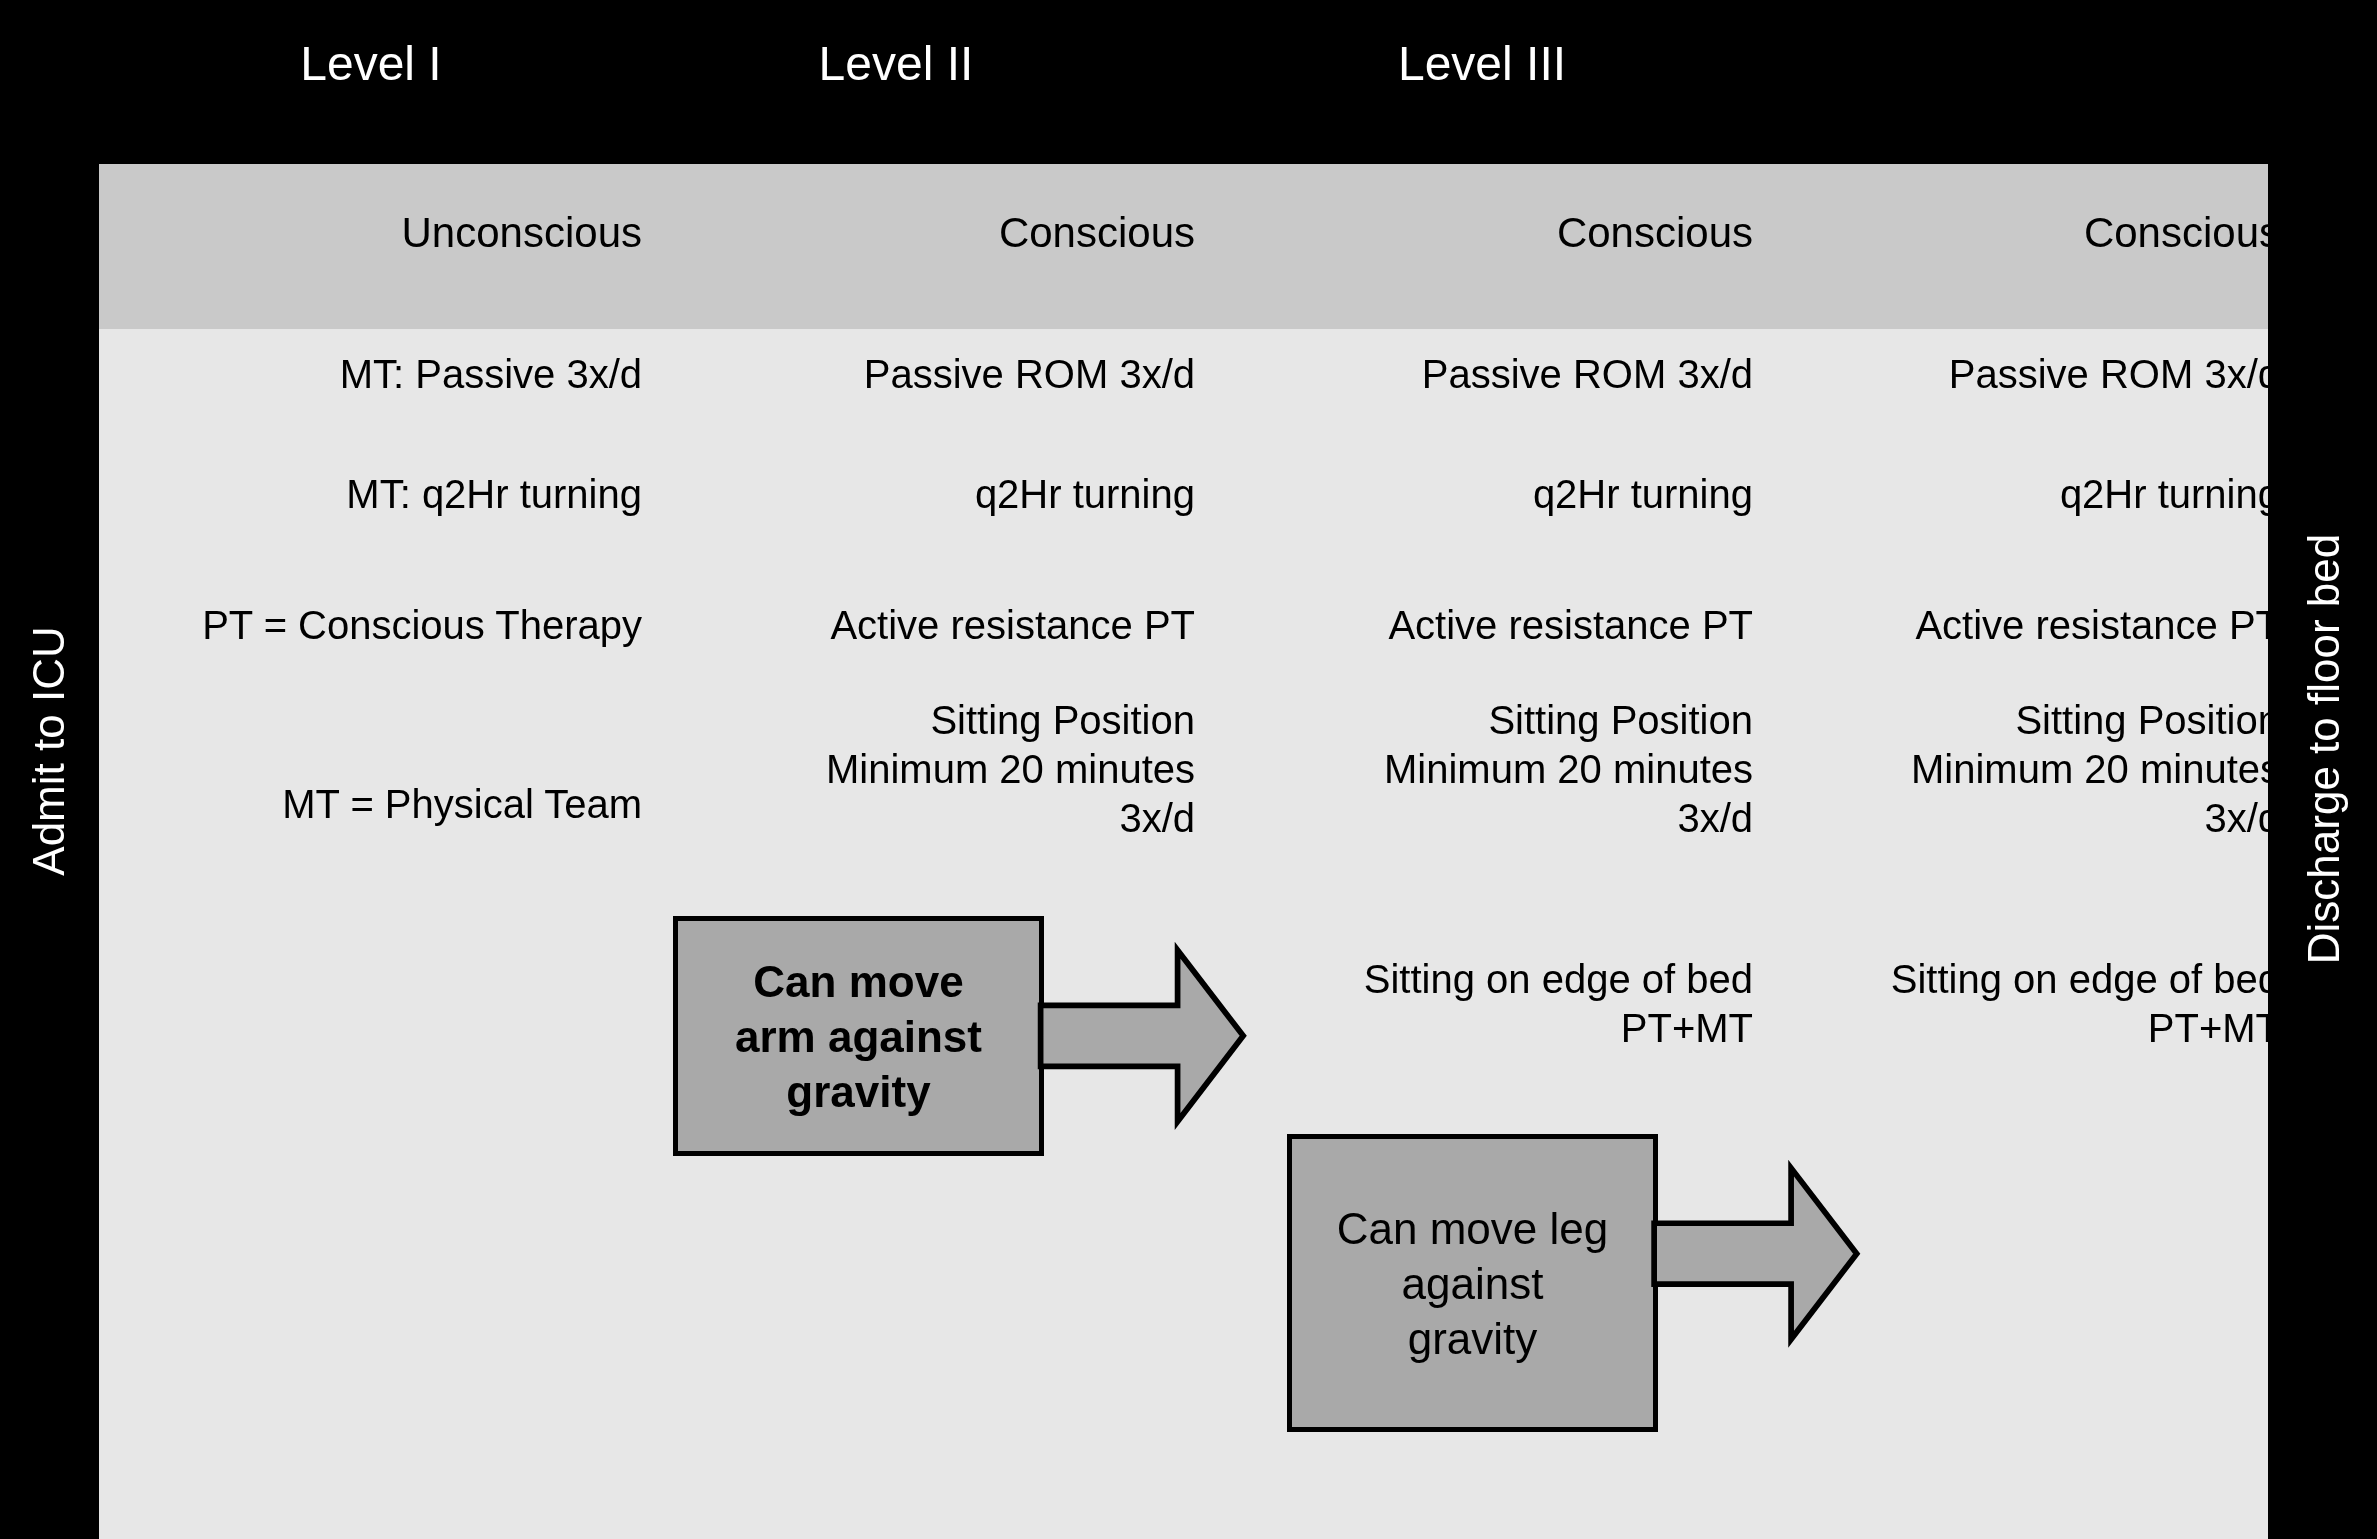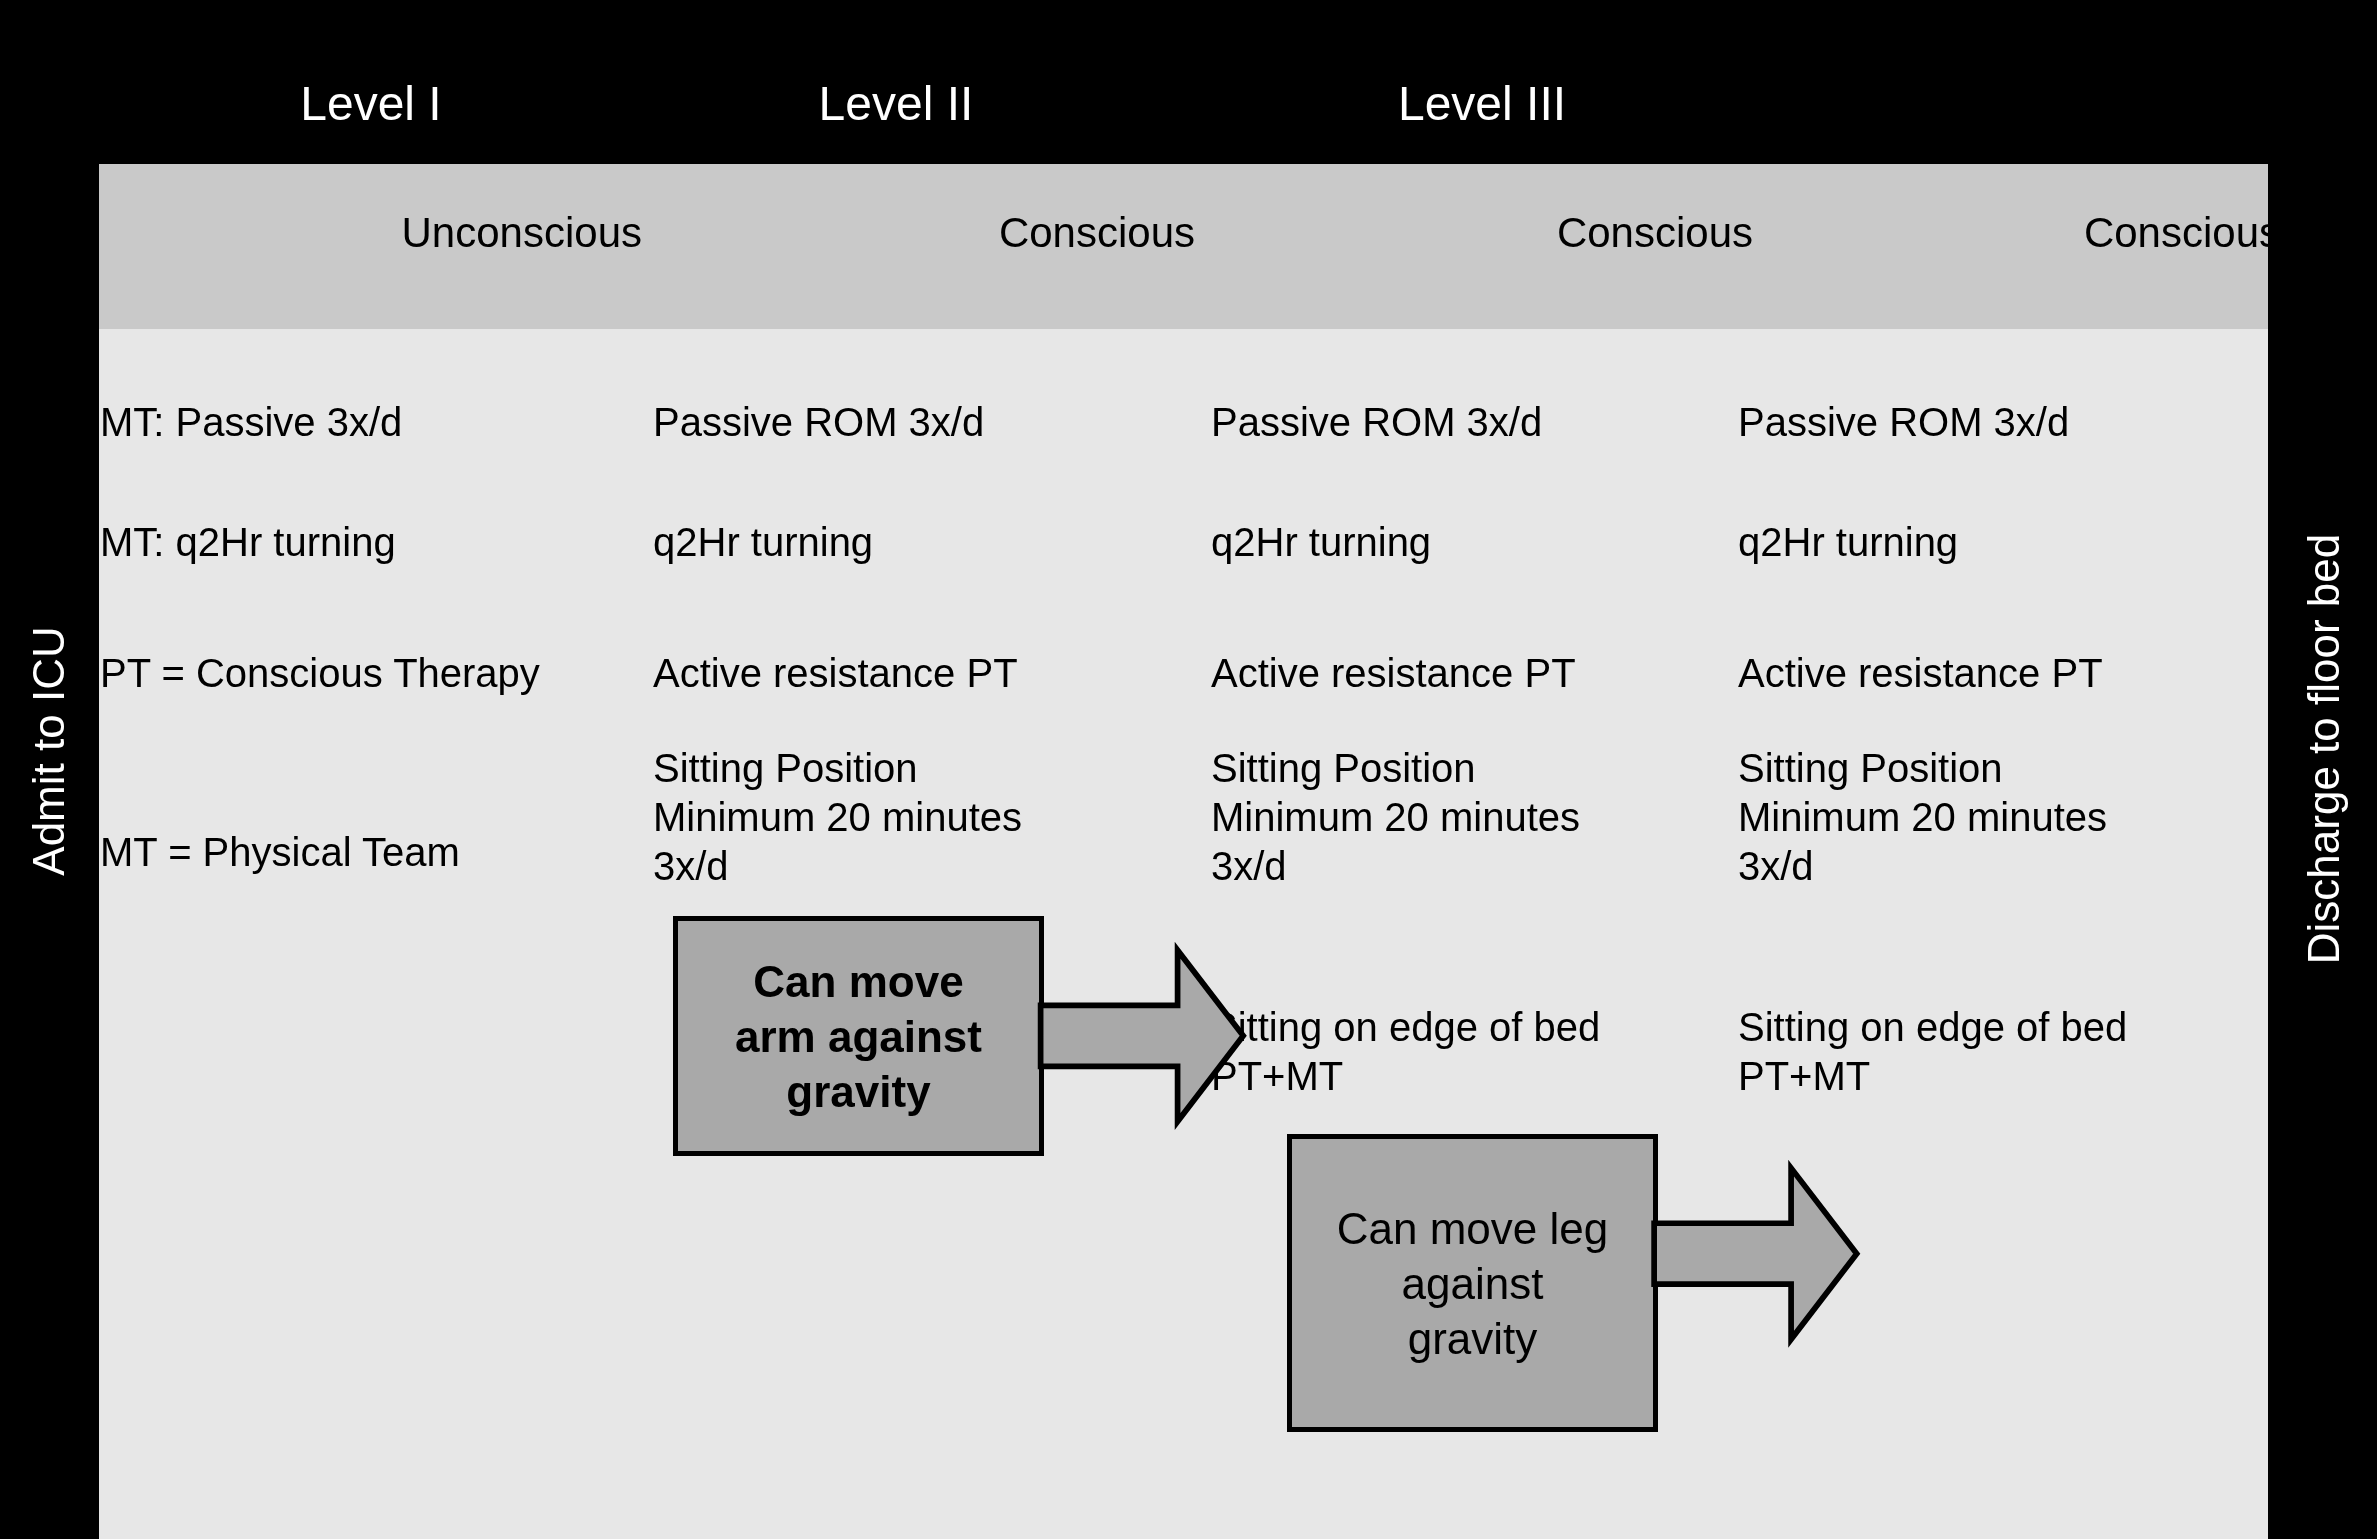--- a/index.html
+++ b/index.html
@@ -33,40 +33,38 @@
     background: var(--state-band);
   }
   .col-header {
     position: absolute;
     top: 36px;
     width: 542px;
     text-align: center;
     color: var(--header-text);
     font-size: 48px;
     line-height: 55px;
-    margin-top: 40px;
   }
   .band-cell {
     position: absolute;
     top: 208px;
     width: 542px;
     text-align: right;
     color: var(--ink);
     font-size: 42px;
     line-height: 49px;
   }
   .cell {
     position: absolute;
     width: 542px;
-    text-align: left;
+    text-align: right;
     color: var(--ink);
     font-size: 40px;
     line-height: 49px;
     white-space: pre-line;
-    margin-top: 48px;
   }
   .milestone {
     position: absolute;
     width: 371px;
     background: var(--milestone-fill);
     border: 5.7px solid var(--ink);
     display: flex;
     align-items: center;
     justify-content: center;
     text-align: center;

